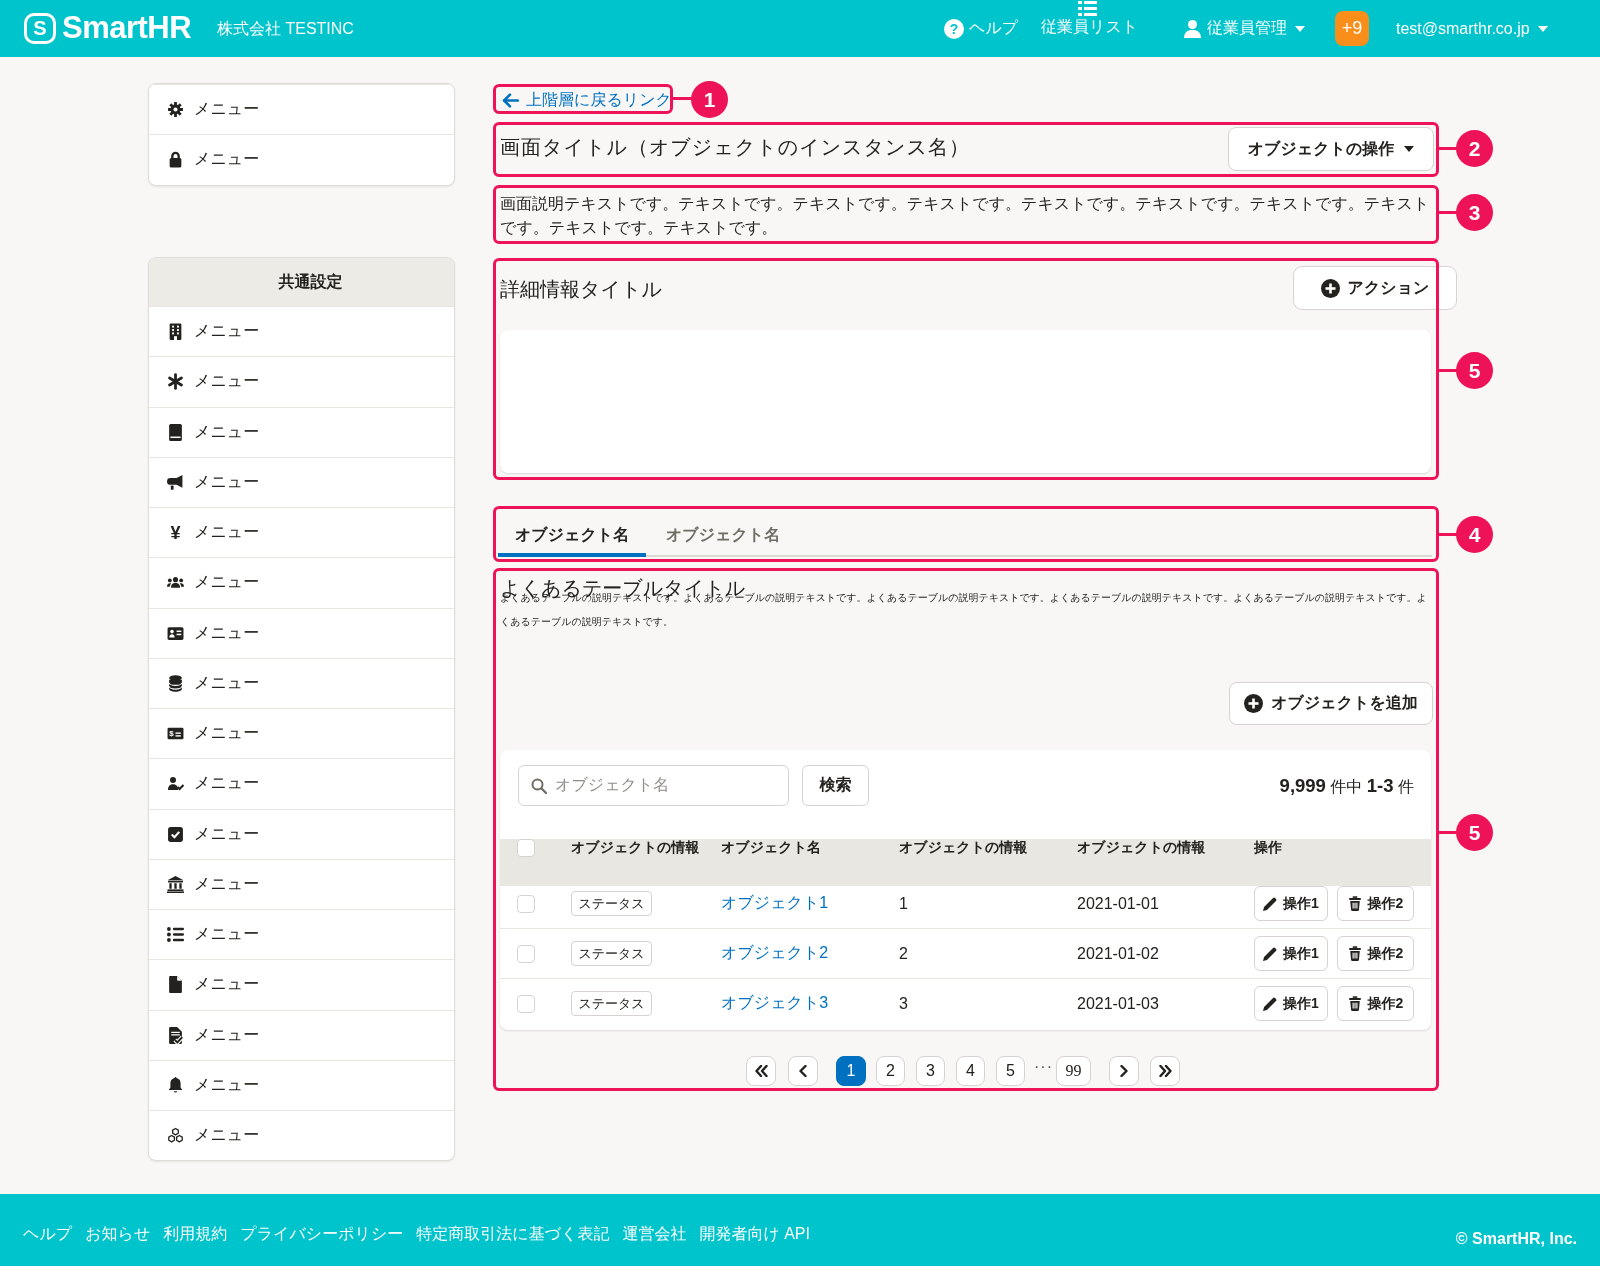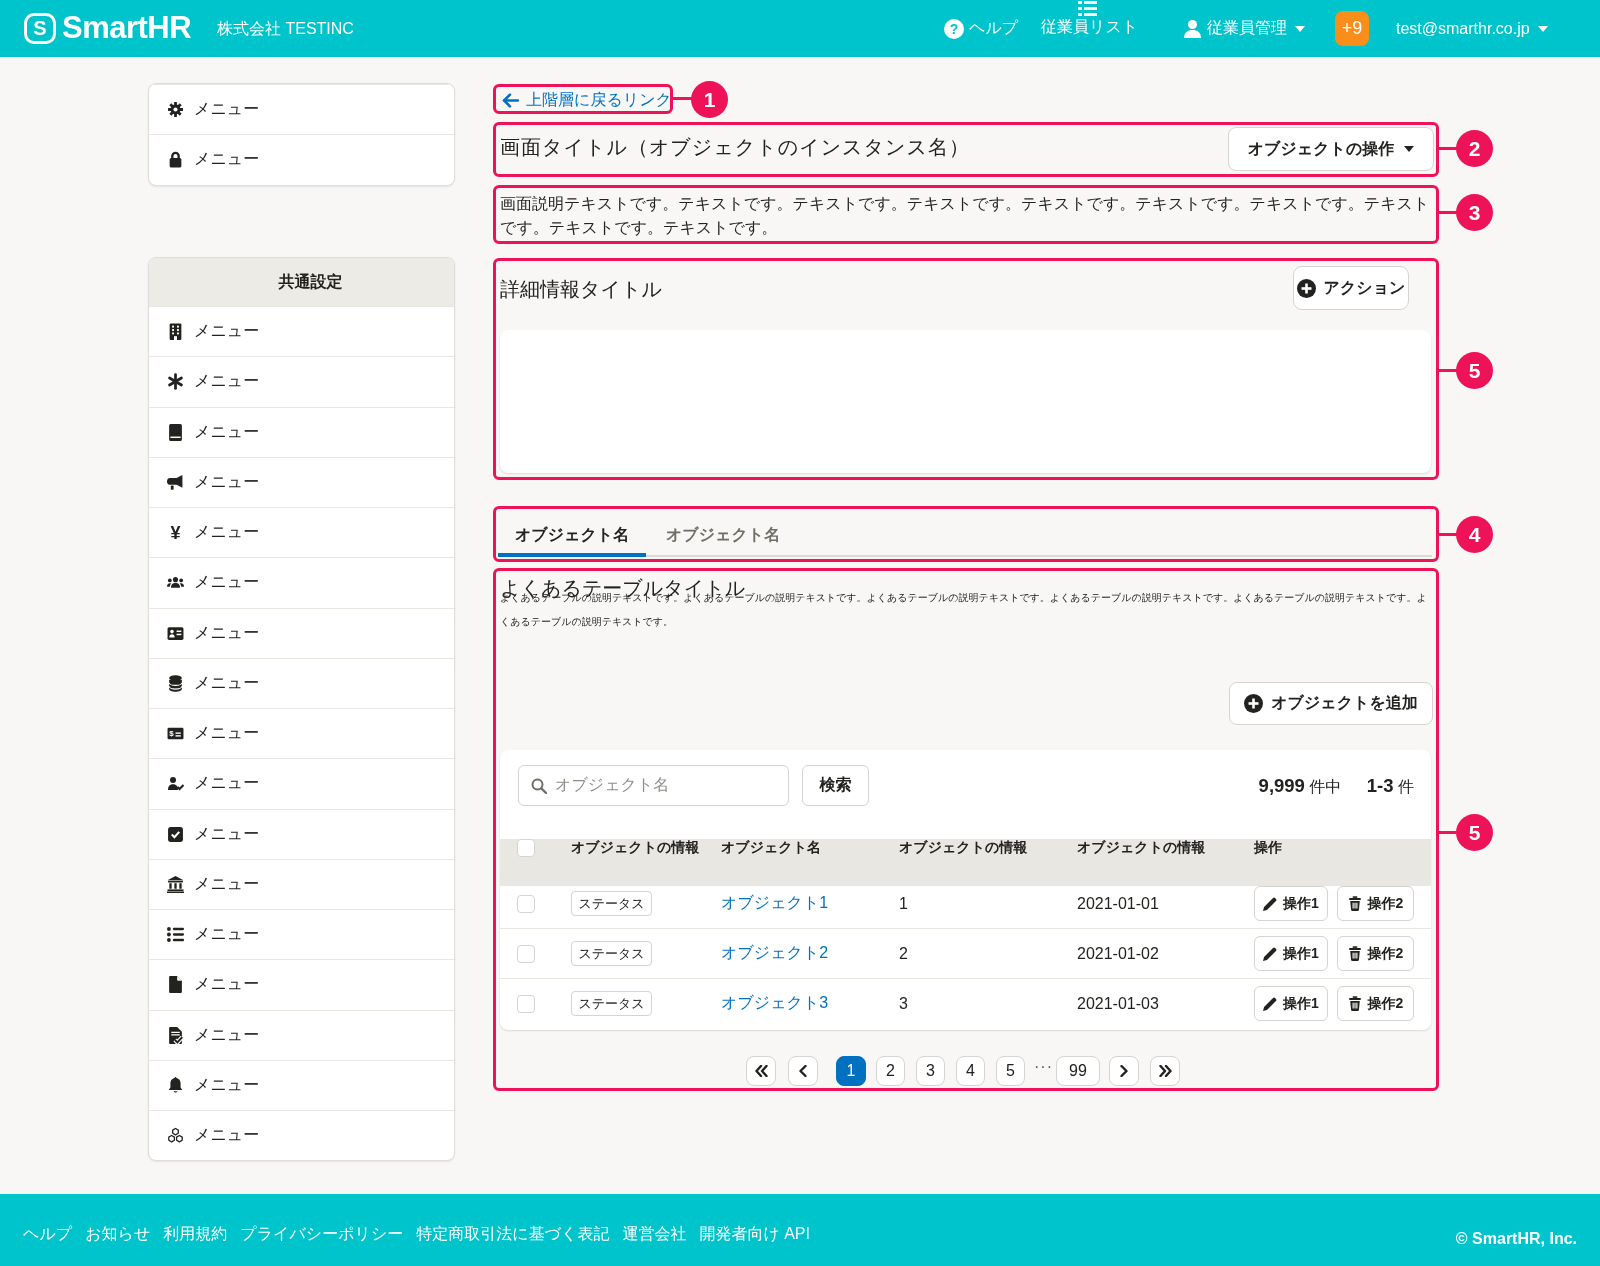--- a/index.html
+++ b/index.html
@@ -240,21 +240,21 @@
         <polyline points="7.5,1.5 2,7 7.5,12.5"></polyline>
       </g>
     </svg>
   上階層に戻るリンク
 </div>
 <div class="abs" style="left:500px; top:134px; font-size:20px; letter-spacing:1px;">画面タイトル（オブジェクトのインスタンス名）</div>
 <div class="abs btn" style="left:1228px; top:127px; width:206px; height:44px;">オブジェクトの操作<span class="caret" style="margin-left:10px;"></span></div>
 <div class="abs" style="left:500px; top:192px; width:935px; font-size:16px; line-height:24px;">画面説明テキストです。テキストです。テキストです。テキストです。テキストです。テキストです。テキストです。テキストです。テキストです。テキストです。</div>
 
 <div class="abs h2" style="left:500px; top:276px;">詳細情報タイトル</div>
-<div class="abs btn" style="left:1293px; top:266px; width:116px; height:44px;border-radius:9px;">
+<div class="abs btn" style="left:1293px; top:266px; width:164px; height:44px;border-radius:9px;">
   <svg width="19" height="19" viewBox="0 0 19 19" style="margin-right:8px;">
       <circle cx="9.5" cy="9.5" r="9.5" fill="#23221e"></circle>
       <rect x="4.5" y="8.2" width="10" height="2.6" fill="#fff"></rect>
       <rect x="8.2" y="4.5" width="2.6" height="10" fill="#fff"></rect>
     </svg>
   アクション
 </div>
 <div class="card" style="left:500px; top:330px; width:931px; height:143px;"></div>
 
 <div class="abs" style="left:500px; top:509px; width:932px; height:48px; border-bottom:2px solid #dcdad5;"></div>
@@ -274,21 +274,21 @@
 <div class="card" style="left:500px; top:750px; width:931px; height:280px;">
 
   <div style="position:absolute; left:18px; top:15px; width:271px; height:41px; background:#fff; border:1px solid #d6d3d0; border-radius:6px; display:flex; align-items:center; padding-left:12px;">
     <svg width="16" height="16" viewBox="0 0 16 16" style="margin-right:8px;">
         <circle cx="6.5" cy="6.5" r="5" fill="none" stroke="#706d65" stroke-width="2"></circle>
         <line x1="10.5" y1="10.5" x2="15" y2="15" stroke="#706d65" stroke-width="2.4" stroke-linecap="round"></line>
       </svg>
     <span style="font-size:16px; color:#8f8d87;">オブジェクト名</span>
   </div>
   <div class="abs btn" style="left:302px; top:15px; width:67px; height:41px; border-radius:6px;">検索</div>
-  <div class="abs" style="right:17px; top:25px; font-size:16px;"><b style="font-size:18.5px;">9,999</b> 件中 <b style="font-size:18.5px;margin-left:21px;">1-3</b> 件</div>
+  <div class="abs" style="right:17px; top:25px; font-size:16px;"><b style="font-size:18.5px;">9,999</b> 件中 <b style="font-size:18.5px;">1-3</b> 件</div>
 
   <div class="thead" style="top:89px;">
     <div style="width:18px; margin-left:17px;" class="cb"></div>
     <div style="margin-left:36px; width:150px;">オブジェクトの情報</div>
     <div style="width:178px;">オブジェクト名</div>
     <div style="width:178px;">オブジェクトの情報</div>
     <div style="width:177px;">オブジェクトの情報</div>
     <div>操作</div>
   </div>
   <div class="trow" style="top:128px;">
@@ -377,21 +377,21 @@
     <svg width="8" height="12" viewBox="0 0 8 12">
       <polyline points="6.5,1 1.5,6 6.5,11" fill="none" stroke="#23221e" stroke-width="2.4" stroke-linecap="round" stroke-linejoin="round"></polyline>
     </svg>
   </div>
 <div class="pgBtn" style="left:836px; width:30px; background:#0071c1; border-color:#0071c1; color:#fff;">1</div>
 <div class="pgBtn" style="left:876px; width:29px;">2</div>
 <div class="pgBtn" style="left:916px; width:29px;">3</div>
 <div class="pgBtn" style="left:956px; width:29px;">4</div>
 <div class="pgBtn" style="left:996px; width:29px;">5</div>
 <div class="abs" style="left:1034px; top:1058px; font-size:16px; color:#55524e; letter-spacing:1px;">···</div>
-<div class="pgBtn" style="left:1056px; width:44px;">99</div>
+<div class="pgBtn" style="left:1056px; width:35px;font-family:Liberation Serif, serif;">99</div>
 <div class="pgBtn" style="left:1109px; width:30px;">
     <svg width="8" height="12" viewBox="0 0 8 12">
       <polyline points="1.5,1 6.5,6 1.5,11" fill="none" stroke="#23221e" stroke-width="2.4" stroke-linecap="round" stroke-linejoin="round"></polyline>
     </svg>
   </div>
 <div class="pgBtn" style="left:1150px; width:30px;">
     <svg width="13" height="12" viewBox="0 0 13 12">
       <g fill="none" stroke="#23221e" stroke-width="2.4" stroke-linecap="round" stroke-linejoin="round">
         <polyline points="1.5,1 6,6 1.5,11"></polyline>
         <polyline points="7,1 11.5,6 7,11"></polyline>

